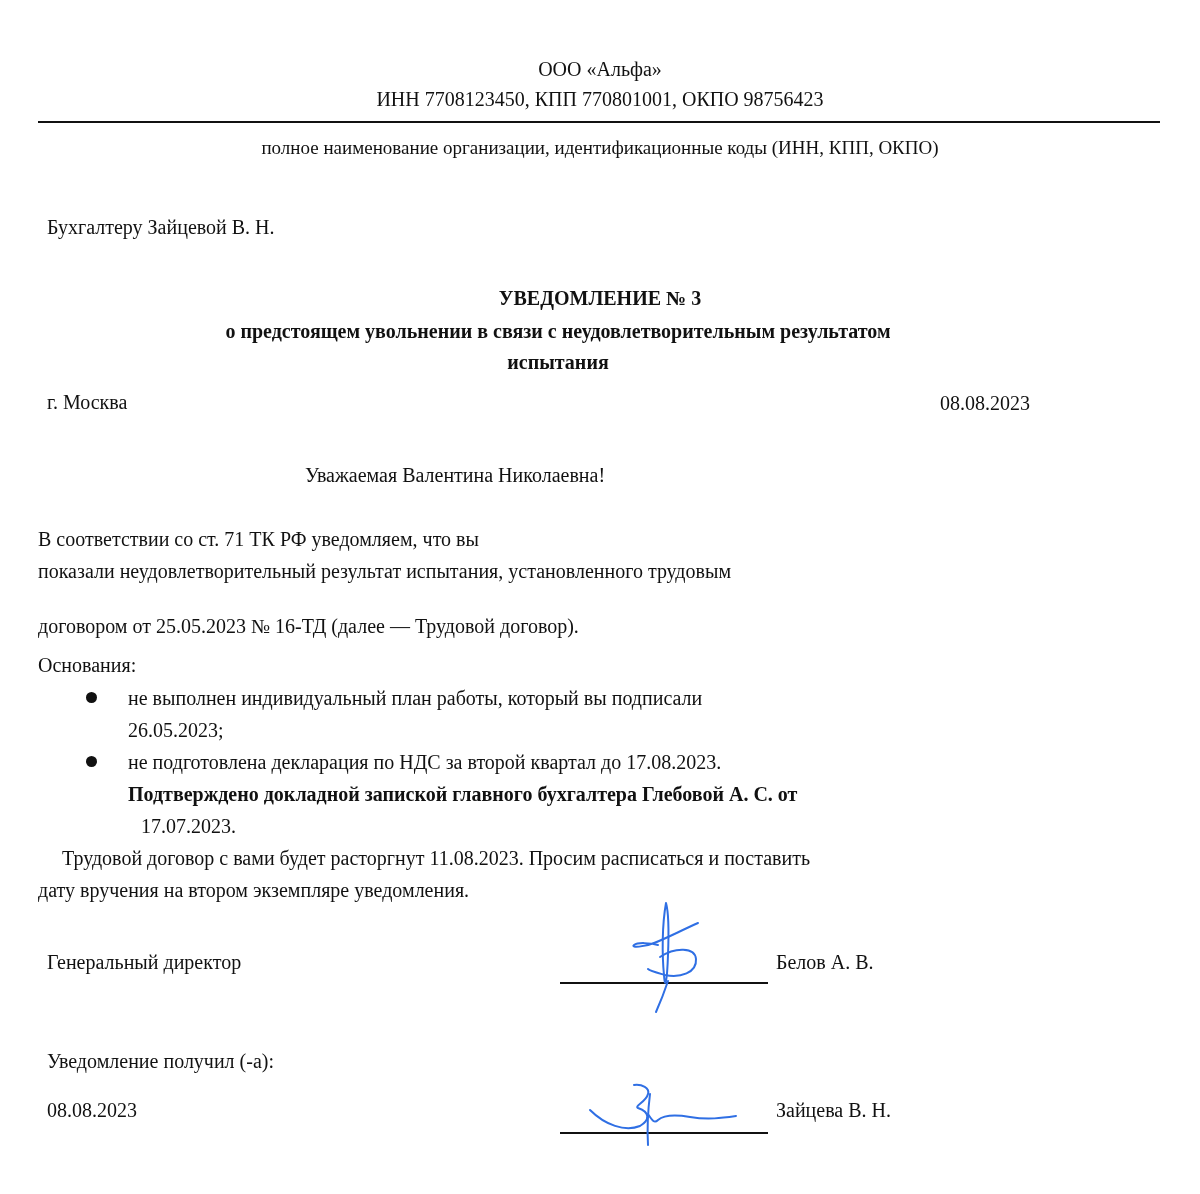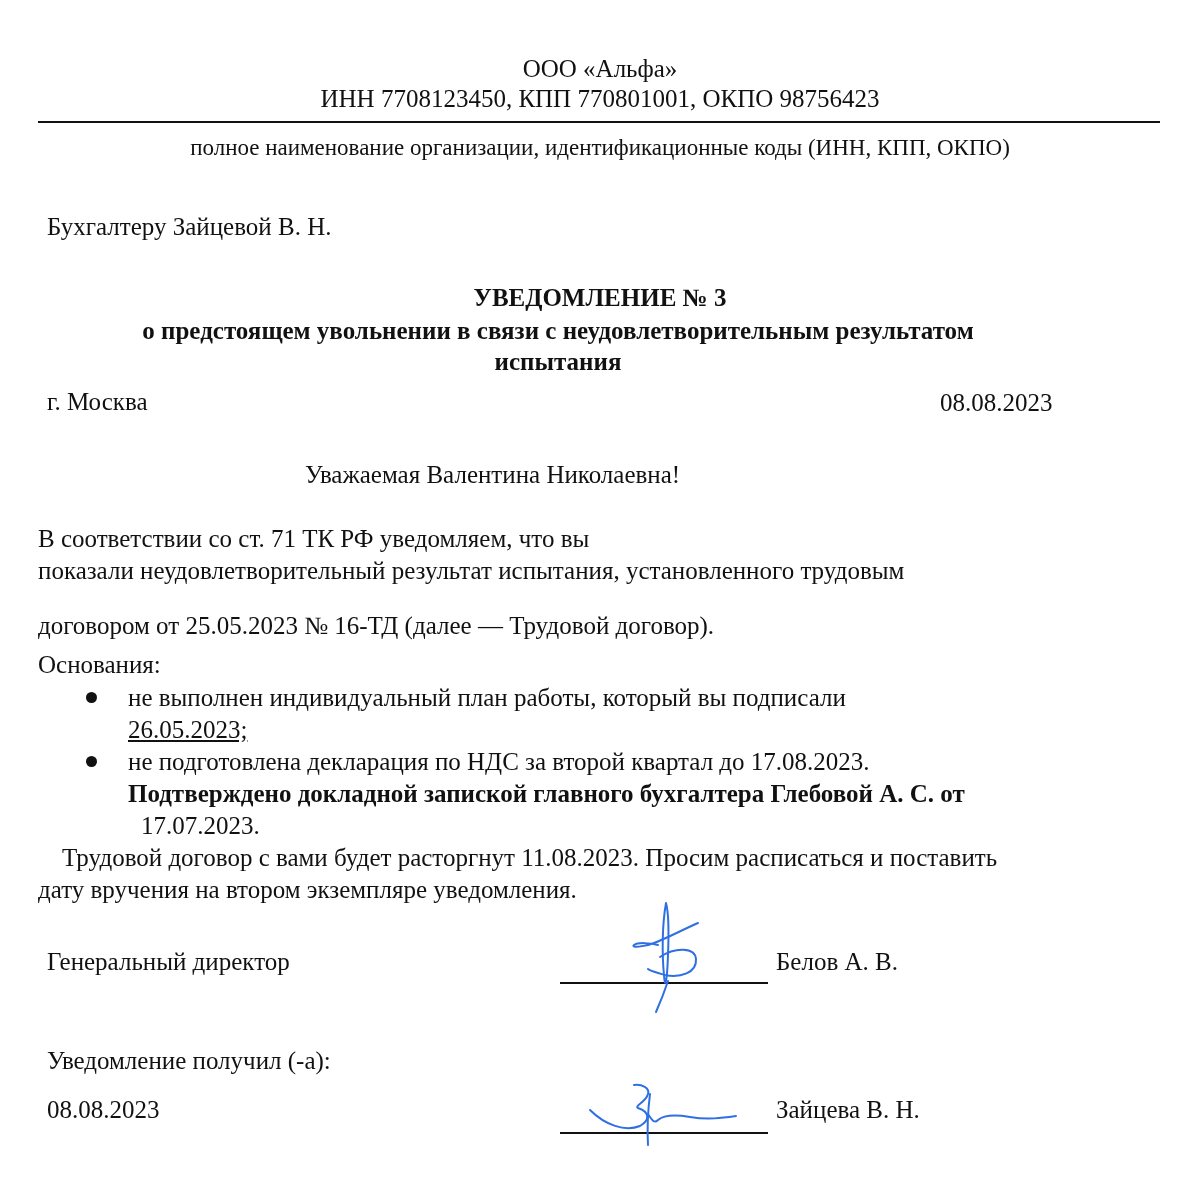--- a/index.html
+++ b/index.html
@@ -2,22 +2,22 @@
 <html><head>
   <meta charset="utf-8">
   <style>
     html, body { margin: 0; padding: 0; background: #ffffff; }
     body {
       width: 1200px; height: 1194px; position: relative; overflow: hidden;
       font-family: "Liberation Serif", "DejaVu Serif", serif;
       color: #111111;
     }
     .abs { position: absolute; white-space: nowrap; text-align: center; }
-    .t24 { font-size: 25px; line-height: 32px; }
-    .t20 { font-size: 23px; line-height: 24px; }
+    .t24 { font-size: 20px; line-height: 32px; }
+    .t20 { font-size: 19px; line-height: 24px; }
     .center { left: 0; width: 1200px; text-align: center; }
     .bold { font-weight: bold; }
     .rule { position: absolute; background: #111; height: 2px; }
     .bullet { position: absolute; width: 11px; height: 11px; border-radius: 50%; background: #111; }
     svg.sig { position: absolute; overflow: visible; }
   </style>
 </head>
 <body>
 
 <div class="abs t24 center" style="top:53px;">ООО «Альфа»</div>
@@ -38,21 +38,21 @@
 
 <div class="abs t24" style="left:38px; top:523px;">В соответствии со ст. 71 ТК РФ уведомляем, что вы</div>
 <div class="abs t24" style="left:38px; top:555px;">показали неудовлетворительный результат испытания, установленного трудовым</div>
 <div class="abs t24" style="left:38px; top:610px;">договором от 25.05.2023 № 16-ТД (далее — Трудовой договор).</div>
 
 <div class="abs t24" style="left:38px; top:649px;">Основания:</div>
 
 <div>
   <div class="bullet" style="left:86px; top:692px;"></div>
   <div class="abs t24" style="left:128px; top:682px;">не выполнен индивидуальный план работы, который вы подписали</div>
-  <div class="abs t24" style="left:128px; top:714px;text-decoration:underline;">26.05.2023;</div>
+  <div class="abs t24" style="left:128px; top:714px;">26.05.2023;</div>
 
   <div class="bullet" style="left:86px; top:756px;"></div>
   <div class="abs t24" style="left:128px; top:746px;">не подготовлена декларация по НДС за второй квартал до 17.08.2023.</div>
   <div class="abs t24" style="left:128px; top:778px;font-weight:bold;">Подтверждено докладной запиской главного бухгалтера Глебовой А. С. от</div>
   <div class="abs t24" style="left:141px; top:810px;">17.07.2023.</div>
 </div>
 
 <div class="abs t24" style="left:38px; top:842px;margin-left:24px;">Трудовой договор с вами будет расторгнут 11.08.2023. Просим расписаться и поставить</div>
 <div class="abs t24" style="left:38px; top:874px;">дату вручения на втором экземпляре уведомления.</div>
 

